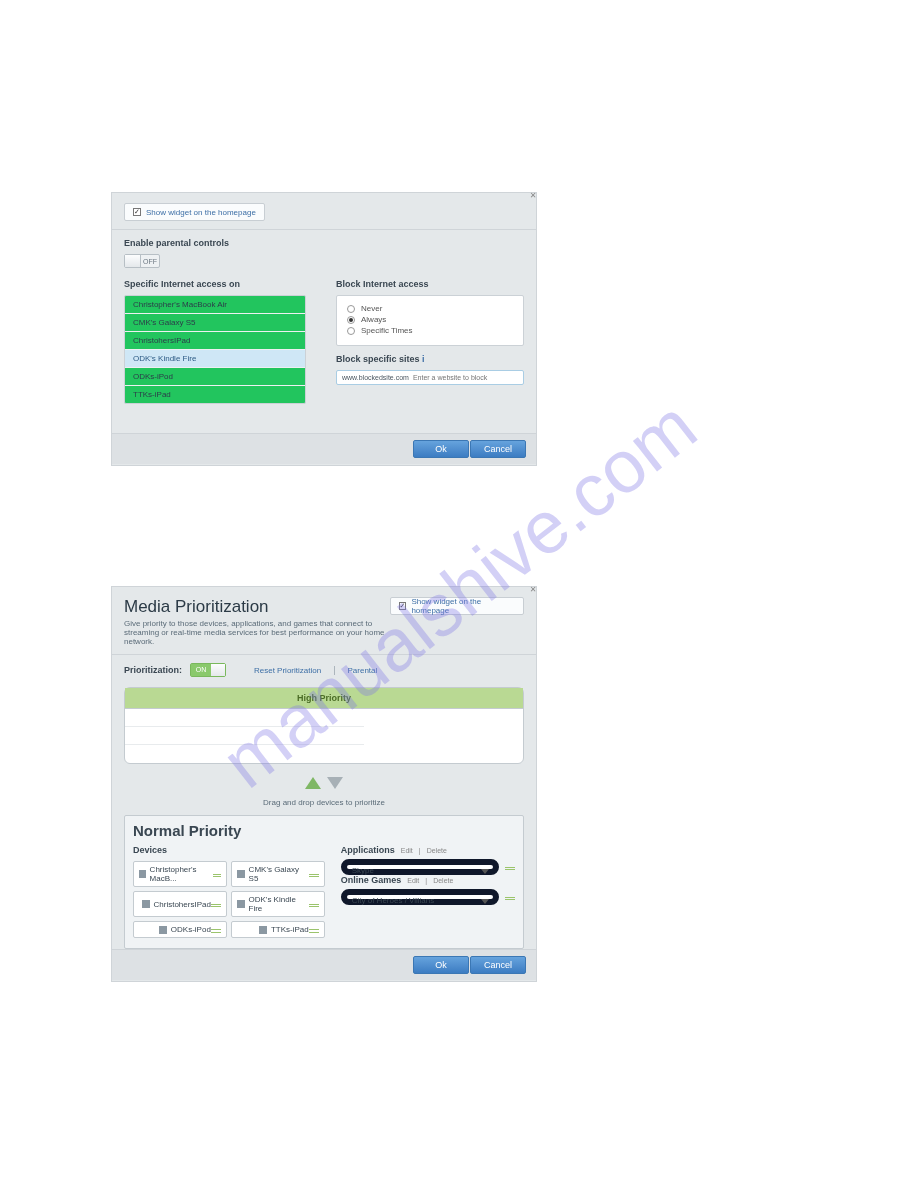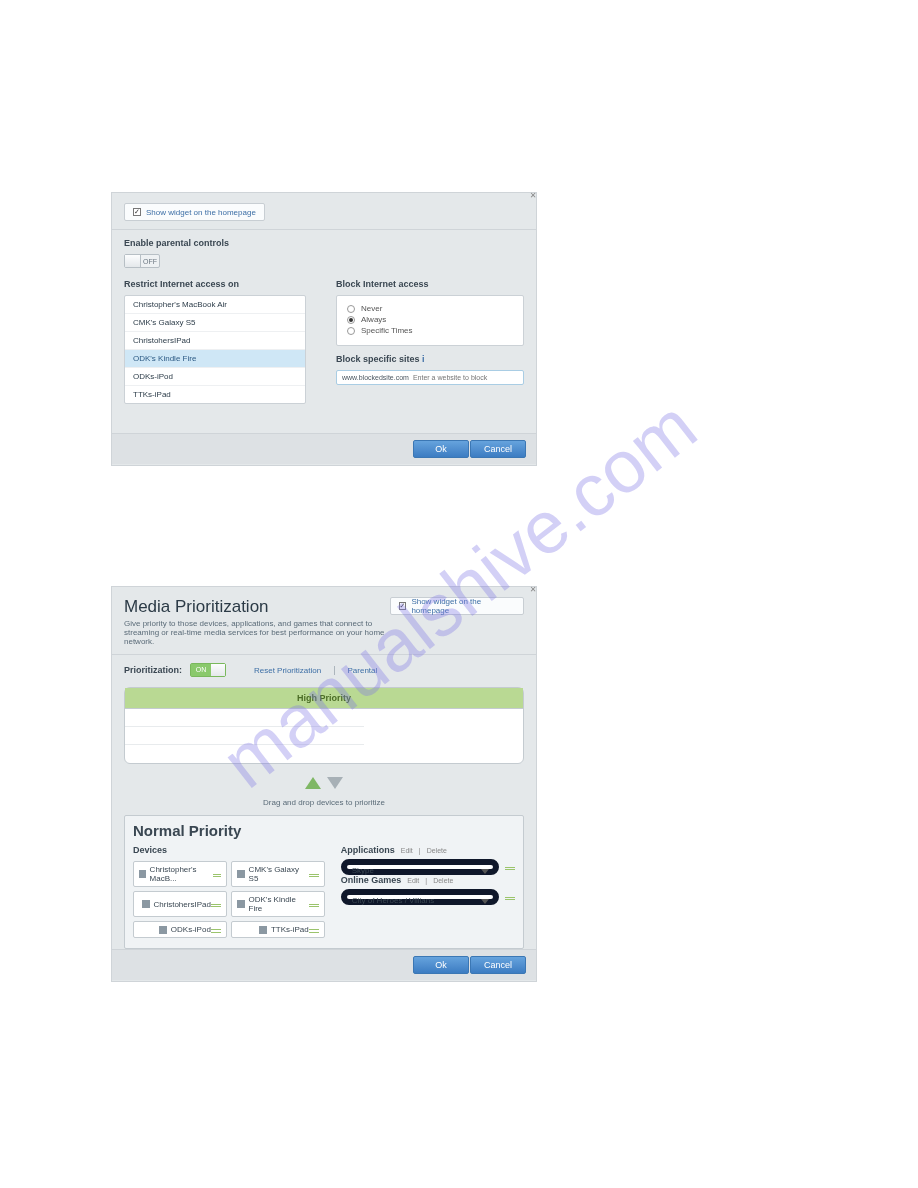--- a/index.html
+++ b/index.html
@@ -89,21 +89,21 @@
   }
   .toggle-off .off-text { flex:1; text-align:center; font-size:7px; color:#6a7680; }
 
   .two-col { display: flex; gap: 30px; margin-top: 10px; }
   .col-l { width: 182px; }
   .col-r { flex: 1; }
 
   .device-box {
     border: 1px solid #cbd1d6;
     border-radius: 2px;
-    background: #ffffff;
+    background: #22c55e;
     margin-top: 6px;
   }
   .dev-row {
     padding: 4px 8px;
     font-size: 8px;
     color: #2c3c49;
     border-bottom: 1px solid #eef0f2;
   }
   .dev-row.selected {
     background: #cfe7f6;
@@ -275,21 +275,21 @@
 
   <div class="body-pad">
     <div class="lbl-strong">Enable parental controls</div>
     <div class="toggle-off">
       <div class="knob"></div>
       <div class="off-text">OFF</div>
     </div>
 
     <div class="two-col">
       <div class="col-l">
-        <div class="lbl-strong">Restrict Internet access on</div>
+        <div class="lbl-strong">Specific Internet access on</div>
         <div class="device-box">
           <div class="dev-row">Christopher's MacBook Air</div>
           <div class="dev-row">CMK's Galaxy S5</div>
           <div class="dev-row">ChristohersIPad</div>
           <div class="dev-row selected">ODK's Kindle Fire</div>
           <div class="dev-row">ODKs-iPod</div>
           <div class="dev-row">TTKs-iPad</div>
         </div>
       </div>
       <div class="col-r">

